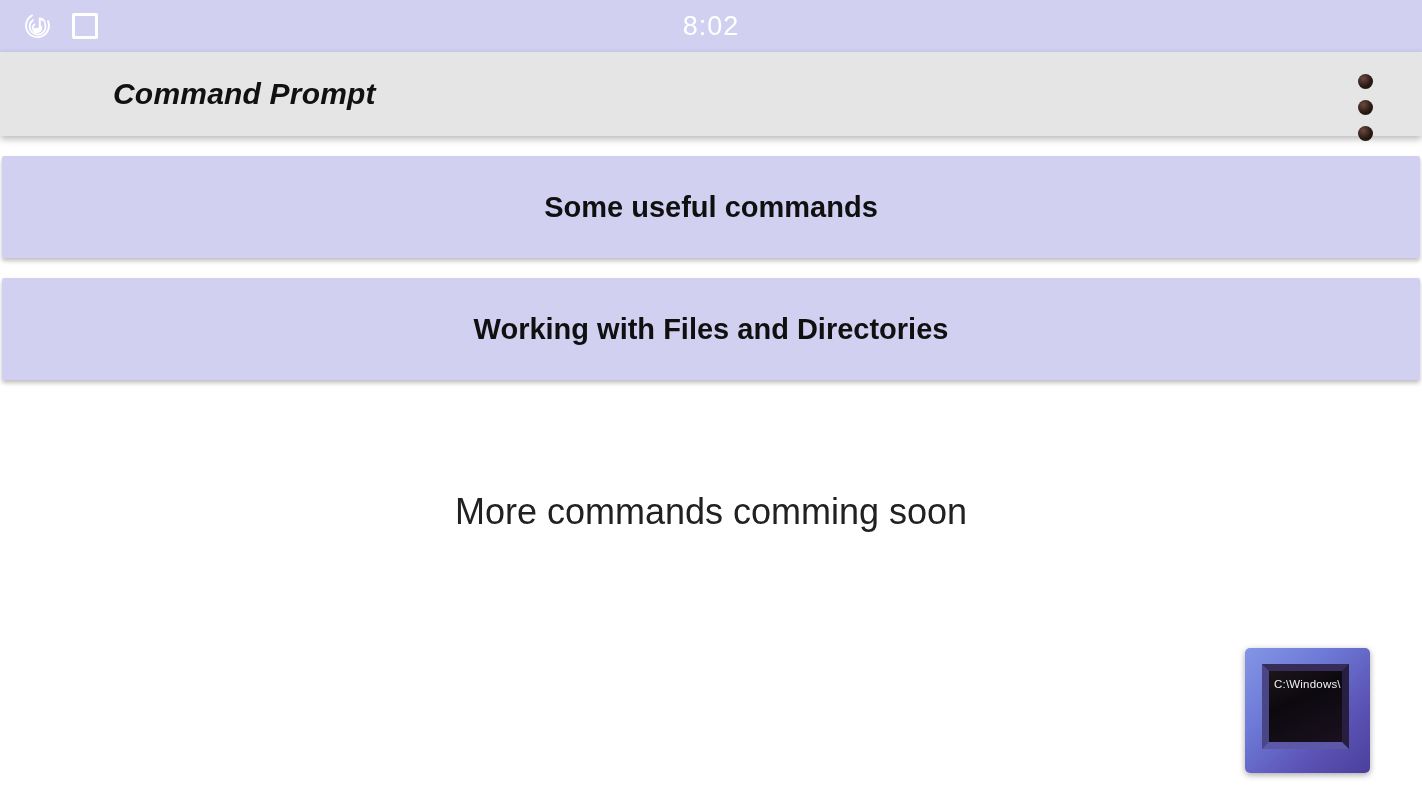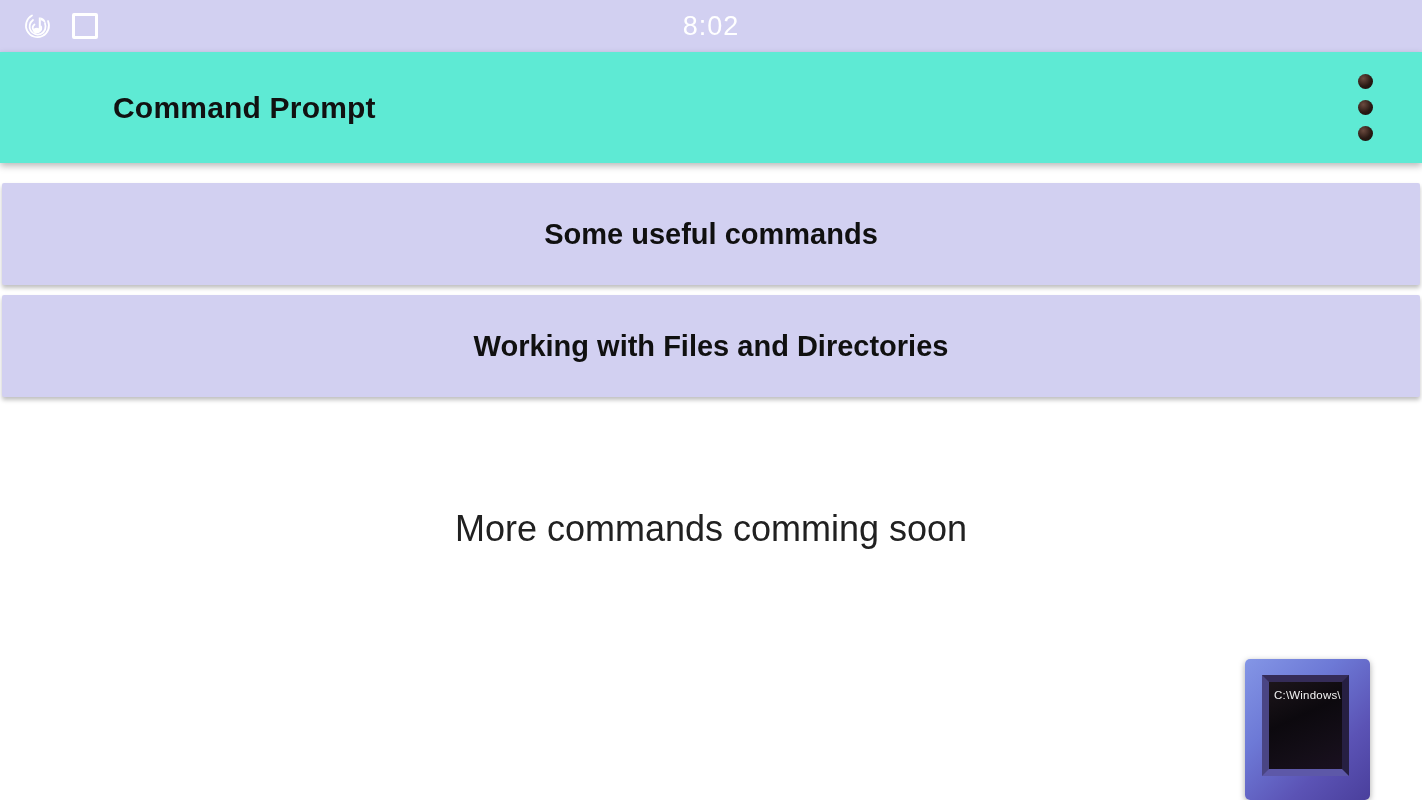--- a/index.html
+++ b/index.html
@@ -47,26 +47,27 @@
     margin: 0 3px;
   }
   .sb-battery {
     color: #ffffff;
     font-size: 25px;
     margin-left: 4px;
   }
 
   
   .app-bar {
-    height: 111px;
-    background: #5eead4;
+    height: 84px;
+    background: #e5e5e5;
     display: flex;
     align-items: center;
     position: relative;
     box-shadow: 0 3px 7px rgba(0,0,0,0.28);
+    font-style: italic;
   }
   .app-title {
     padding-left: 113px;
     font-size: 30px;
     font-weight: bold;
     color: #111111;
     letter-spacing: 0.2px;
   }
   .overflow-menu {
     position: absolute;
@@ -92,40 +93,40 @@
     height: 102px;
     background: #d2d0f1;
     border-radius: 2px;
     display: flex;
     align-items: center;
     justify-content: center;
     box-shadow: 0 3px 4px rgba(0,0,0,0.25);
     cursor: pointer;
   }
   .menu-card.first { margin-top: 20px; }
-  .menu-card.second { margin-top: 10px; }
+  .menu-card.second { margin-top: 20px; }
   .menu-card .card-label {
     font-size: 29px;
     font-weight: bold;
     color: #101010;
   }
   .coming-soon {
     margin-top: 111px;
     text-align: center;
     font-size: 36px;
     color: #212121;
   }
 
   
   .terminal-fab {
     position: absolute;
     right: 52px;
     bottom: 20px;
     width: 125px;
-    height: 141px;
+    height: 125px;
     border-radius: 5px;
     background: linear-gradient(135deg, #8496e6 0%, #6d79d6 35%, #5b53b5 70%, #4a3f9c 100%);
     box-shadow: 0 2px 6px rgba(0,0,0,0.35);
     cursor: pointer;
   }
   .terminal-screen {
     position: absolute;
     left: 17px; top: 16px; right: 21px; bottom: 24px;
     border-top: 7px solid #352c58;
     border-left: 7px solid #4a4584;

